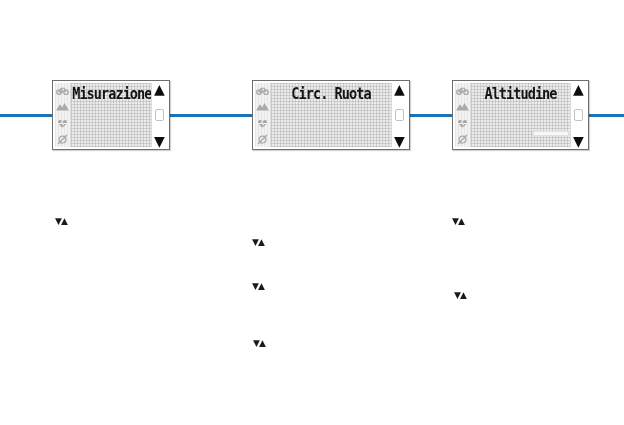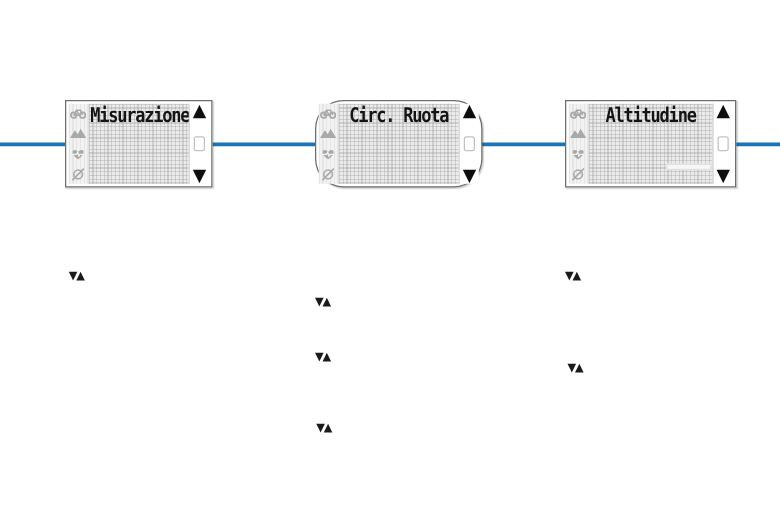--- a/index.html
+++ b/index.html
@@ -13,21 +13,21 @@
     background:#1b74b8;z-index:1;
   }
   
   .screen{
     position:absolute;top:80px;height:70px;box-sizing:border-box;
     background:#ffffff;border:1px solid #6e6e6e;
     box-shadow:1px 1px 1px rgba(0,0,0,.18);
     display:flex;padding:2px;z-index:2;
   }
   .s1{left:52px;width:118px;}
-  .s2{left:252px;width:134px;border-radius:23px;}
+  .s2{left:252px;width:158px;}
   .s3{left:452px;width:137px;}
   .col-left{
     width:15px;display:flex;flex-direction:column;justify-content:space-between;
     align-items:center;padding:2px 0;box-sizing:border-box;
     background:
       repeating-linear-gradient(90deg, rgba(190,190,190,.25) 0 1px, transparent 1px 3px),
       #f2f2f2;
   }
   .col-left .ic{width:13px;height:11px;display:block;}
   .lcd{

